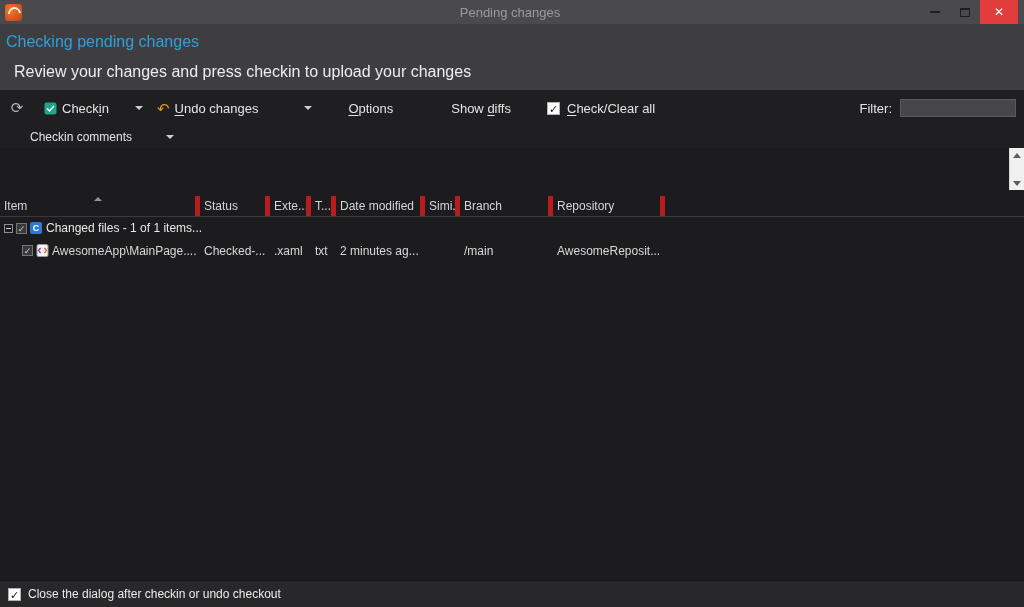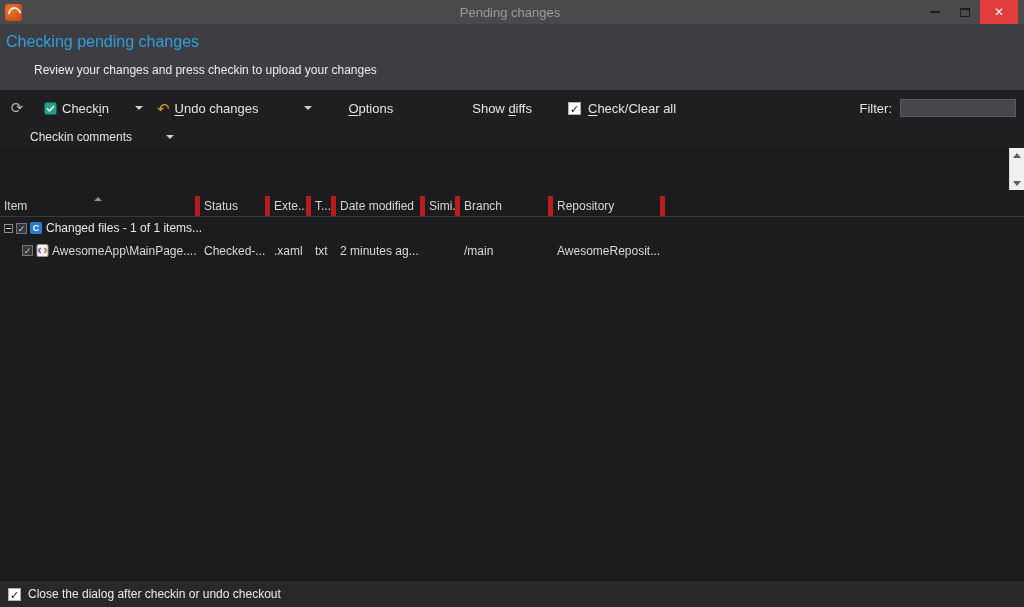--- a/index.html
+++ b/index.html
@@ -17,31 +17,31 @@
   .win-title { position:absolute; left:0; right:4px; text-align:center; color:#9b9b9e; font-size:13px; }
   .win-controls { margin-left:auto; display:flex; height:100%; z-index:2; align-items:stretch; }
   .win-btn { width:30px; display:flex; align-items:center; justify-content:center; cursor:default; }
   .glyph-min { width:10px; height:2px; background:#1e1e1e; }
   .glyph-max { width:10px; height:9px; border:1px solid #1e1e1e; border-top-width:2px; }
   .btn-close { width:38px; background:#e23d3d; color:#fff; font-size:12px; margin-right:6px; }
 
   
   .header { position:absolute; top:24px; left:0; right:0; height:66px; background:#3e3e42; }
   .header-title { position:absolute; left:6px; top:9px; color:#2ca0dc; font-size:16px; }
-  .header-sub { position:absolute; left:34px; top:39px; color:#ededed; font-size:12px; }
+  .header-sub { position:absolute; left:14px; top:39px; color:#ededed; font-size:16px; }
 
   
   .toolbar { position:absolute; top:90px; left:0; right:0; height:58px; background:#1f1f21; color:#e4e4e4; }
   .tb-row1 { display:flex; align-items:center; height:36px; padding:0 6px 0 8px; font-size:13px; }
   .tb-btn { display:flex; align-items:center; background:none; border:none; color:inherit; font:inherit; cursor:default; }
   .ic-refresh { font-size:15px; color:#b4b4b4; width:18px; text-align:center; }
   .btn-checkin { margin-left:18px; }
   .btn-undo { margin-left:14px; }
   .btn-options { margin-left:36px;justify-content:flex-end; }
-  .btn-diffs { margin-left:79px; }
+  .btn-diffs { margin-left:58px; }
   .ic-box { display:inline-flex; margin-right:5px; }
   .ic-undo { color:#d99a2b; font-size:15px; margin-right:5px; line-height:1; }
   .key { text-decoration:underline; text-underline-offset:2px; }
   .caret { width:0; height:0; border-left:4px solid transparent; border-right:4px solid transparent;
            border-top:4px solid #cfcfcf; }
   .caret-checkin { margin-left:26px; }
   .caret-undo { margin-left:46px; }
   .cb-group { display:flex; align-items:center; margin-left:36px; }
   .cb-light { width:13px; height:13px; background:#fff; border:1px solid #b0b0b0; color:#111;
               font-size:11px; line-height:12px; text-align:center; margin-right:7px; }

